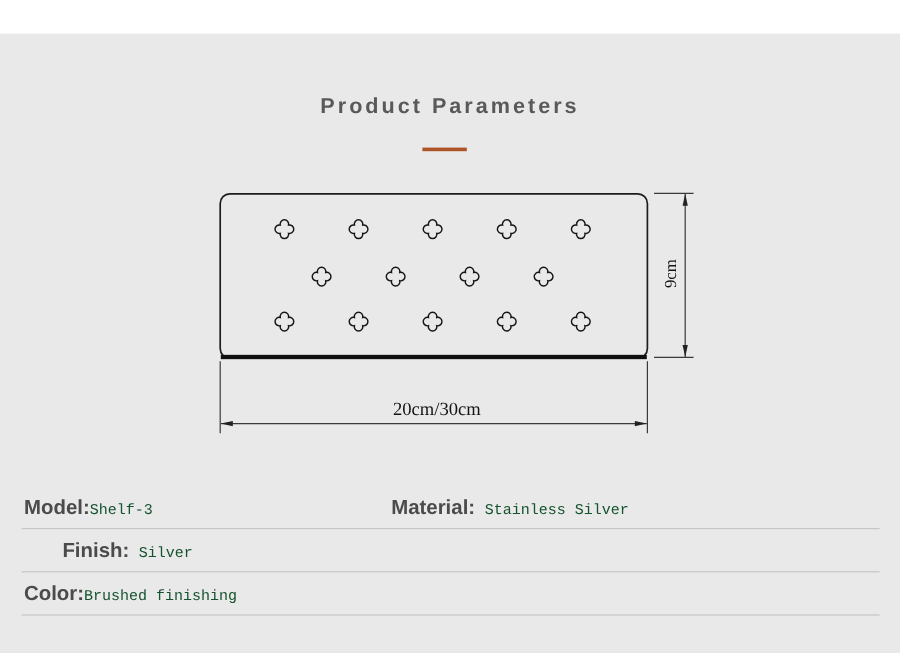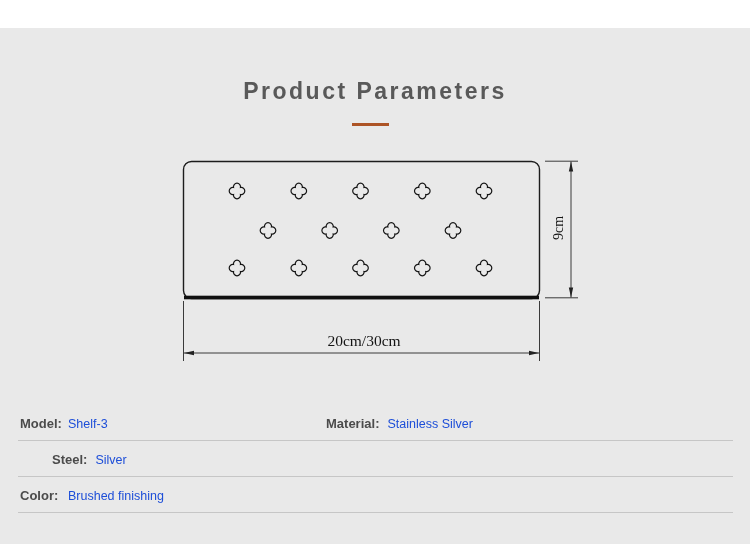--- a/index.html
+++ b/index.html
@@ -12,21 +12,21 @@
   }
   .top-strip {
     position:absolute; top:0; left:0;
     width:750px; height:28px;
     background:#ffffff;
   }
   .page-title {
     position:absolute; top:78px; left:0;
     width:750px; margin:0;
     text-align:center;
-    font-size:23px; font-weight:bold;
+    font-size:18px; font-weight:bold;
     color:#595959;
     letter-spacing:2.5px;
   }
   .title-underline {
     position:absolute; top:123px; left:352px;
     width:37px; height:3px;
     background:#ad5426;
   }
   .drawing-wrap {
     position:absolute; left:150px; top:140px;
@@ -40,26 +40,26 @@
     display:grid;
     grid-template-columns:274px 1fr;
     height:35px;
     align-items:center;
     border-bottom:1px solid #c6c6c6;
   }
   .spec-cell { padding-left:2px; white-space:nowrap; }
   .spec-label {
     font-weight:bold;
     color:#4b4b4b;
-    font-size:13px;
+    font-size:17px;
     display:inline-block;
   }
   .spec-cell.left .spec-label { min-width:48px; }
   .spec-cell.right .spec-label { margin-right:8px;padding-left:32px; }
-  .spec-value { color:#1d4ed8; font-size:12.5px; }
+  .spec-value { color:#14532d; font-size:12.5px;font-family:Liberation Mono, monospace; }
   .dim-text {
     font-family:"Liberation Serif", serif;
     fill:#141414;
   }
 </style>
 </head>
 <body>
 
 <div class="top-strip"></div>
 
@@ -121,21 +121,21 @@
   <div class="spec-row">
     <div class="spec-cell left">
       <span class="spec-label">Model:</span><span class="spec-value">Shelf-3</span>
     </div>
     <div class="spec-cell right">
       <span class="spec-label">Material:</span><span class="spec-value">Stainless Silver</span>
     </div>
   </div>
   <div class="spec-row">
     <div class="spec-cell right">
-      <span class="spec-label">Steel:</span><span class="spec-value">Silver</span>
+      <span class="spec-label">Finish:</span><span class="spec-value">Silver</span>
     </div>
   </div>
   <div class="spec-row">
     <div class="spec-cell left">
       <span class="spec-label">Color:</span><span class="spec-value">Brushed finishing</span>
     </div>
     <div class="spec-cell right"></div>
   </div>
 </div>
 

